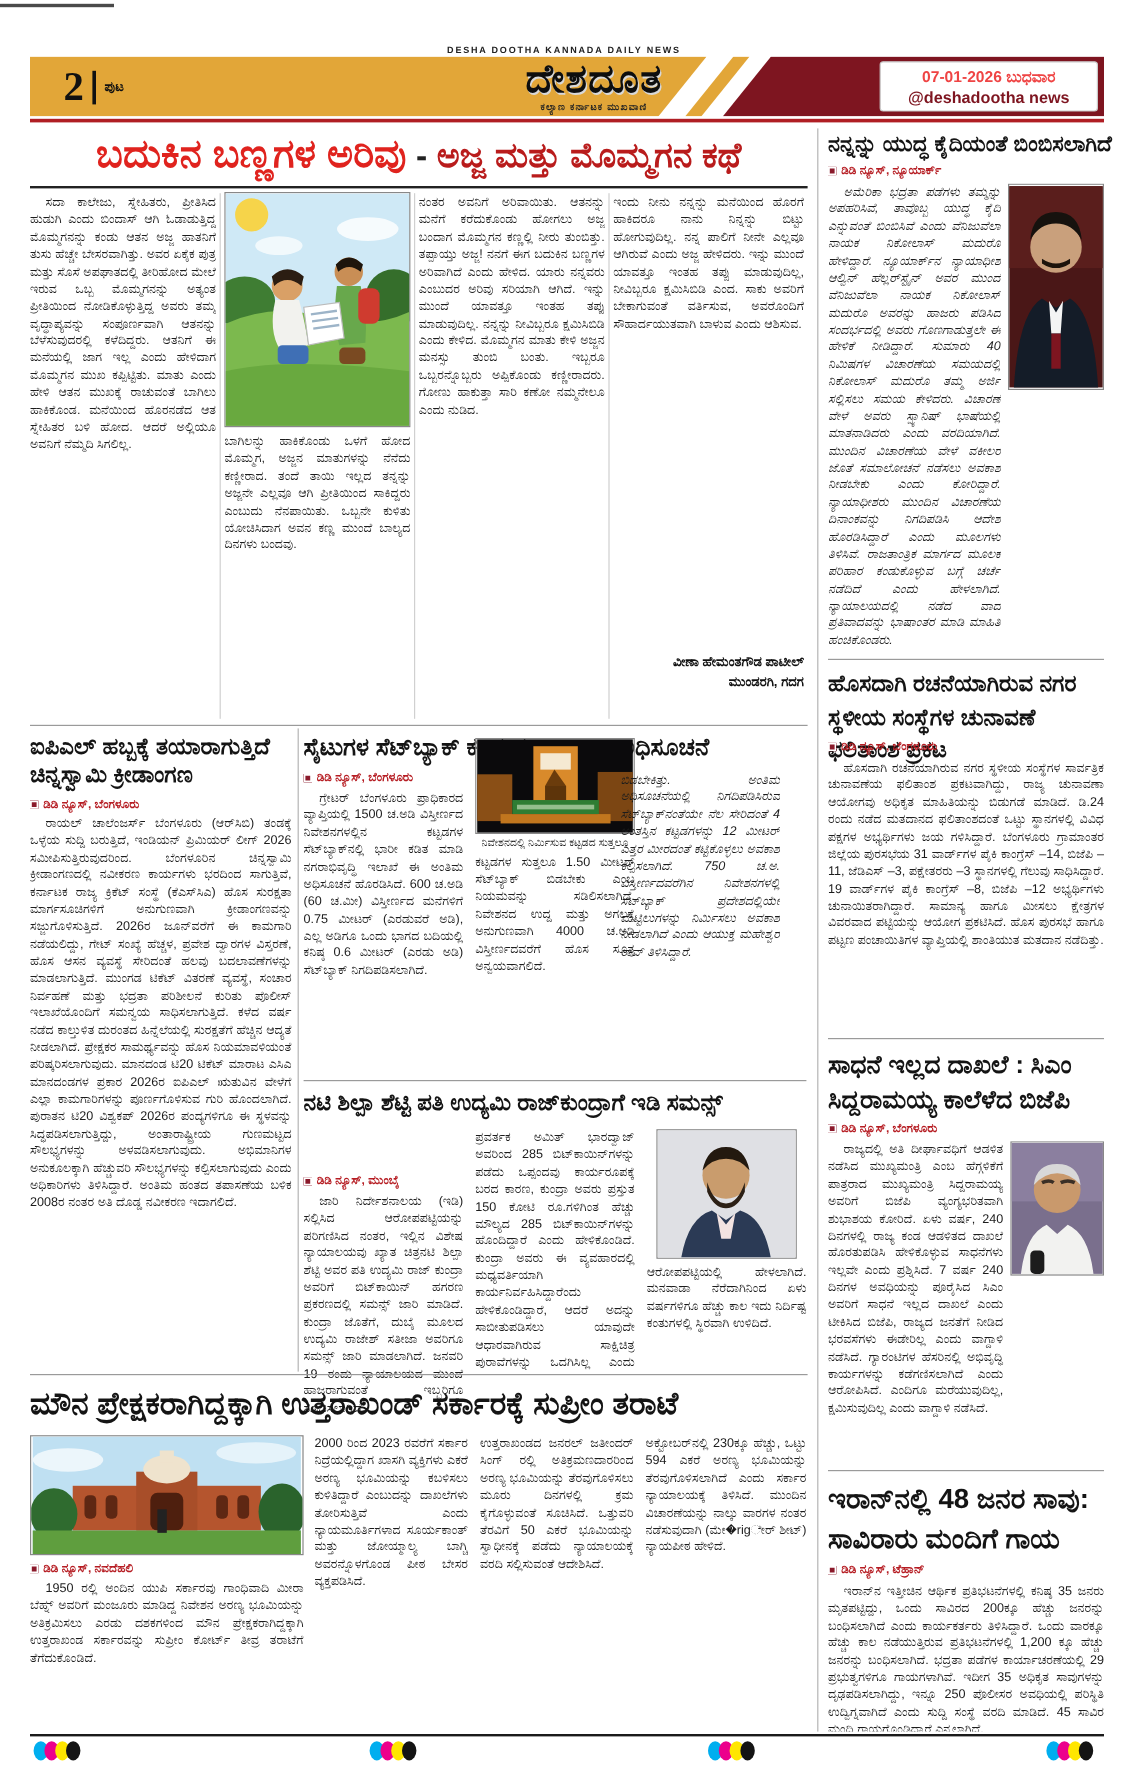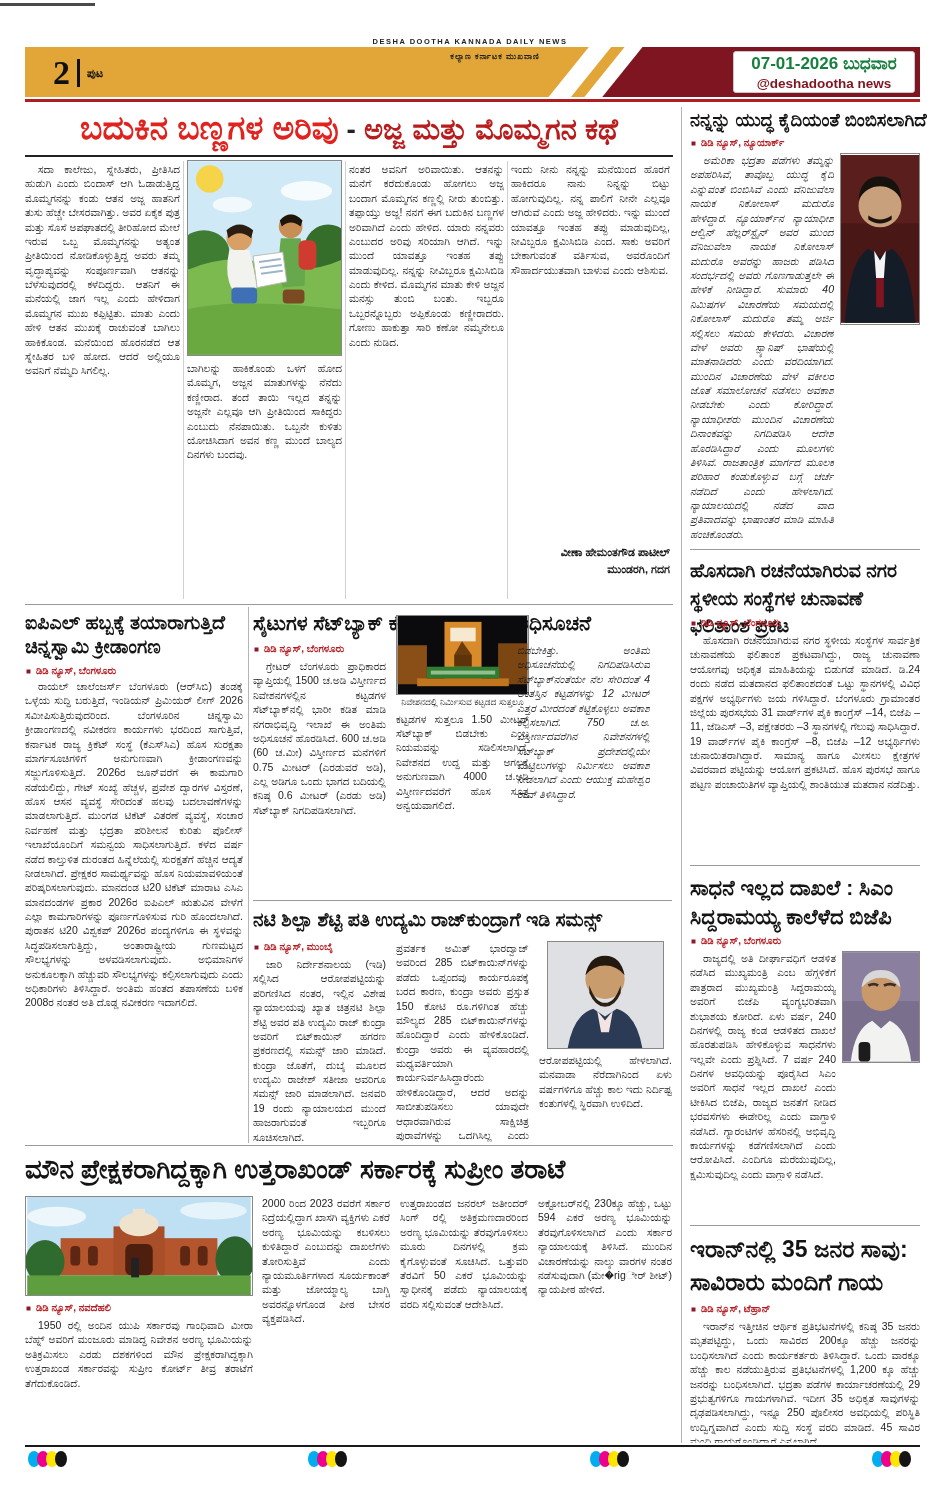--- a/index.html
+++ b/index.html
@@ -15,21 +15,21 @@
   .gold-stripe{position:absolute;inset:0;background:#E2A638;clip-path:polygon(65.5% 0,67% 0,62.5% 100%,61% 100%);}
   .maroon-band{position:absolute;inset:0;background:#7E1520;clip-path:polygon(69% 0,100% 0,100% 100%,64.5% 100%);}
   .pageno{display:flex;align-items:center;gap:7px;color:#111;}
   .pageno .num{font-family:"Liberation Serif",serif;font-size:34px;font-weight:bold;line-height:1;}
   .pageno .bar{width:3px;height:28px;background:#111;}
   .pageno .lbl{font-size:11px;font-weight:bold;}
   .logo-wrap{text-align:center;}
   .logo-main{font-size:33px;font-weight:bold;color:#0e0e0e;line-height:1;letter-spacing:1px;text-shadow:1px 1px 0 #d8d8d8;}
   .logo-tag{font-size:8px;font-weight:bold;color:#222;margin-top:3px;letter-spacing:1px;}
   .datebox{background:#fff;border:1px solid #c9c9c9;border-radius:3px;display:flex;flex-direction:column;justify-content:center;align-items:center;gap:2px;}
-  .datebox .d1{font-size:17px;font-weight:bold;color:#15803d;}
+  .datebox .d1{font-size:13px;font-weight:bold;color:#ef4444;}
   .datebox .d2{font-size:13.5px;font-weight:bold;color:#7E1520;}
 
   
   .red-rule{background:#B01E24;height:2.5px;}
   .blk-rule{background:#222;height:1.5px;}
   .gray-hrule{background:#9a9a9a;height:1px;}
   .gray-vrule{background:#b5b5b5;width:1px;}
   .col-vrule{background:#d0d0d0;width:1px;}
 
   
@@ -70,20 +70,21 @@
     <div class="gold-stripe"></div>
     <div class="maroon-band"></div>
 
     <div class="abs pageno" style="left:28px;top:9px;">
       <span class="num">2</span>
       <span class="bar"></span>
       <span class="lbl">ಪುಟ</span>
     </div>
 
     <div class="abs logo-wrap" style="left:330px;top:2px;width:280px;">
+      <div class="logo-main">ದೇಶದೂತ</div>
       <div class="logo-tag">ಕಲ್ಯಾಣ ಕರ್ನಾಟಕ ಮುಖವಾಣಿ</div>
     </div>
 
     <div class="abs datebox" style="left:708px;top:4px;width:182px;height:42px;">
       <span class="d1">07-01-2026  ಬುಧವಾರ</span>
       <span class="d2">@deshadootha news</span>
     </div>
   </div>
 
   <div class="abs red-rule" style="left:25px;top:96px;width:895px;"></div>
@@ -176,21 +177,21 @@
     <div class="caption">ನಿವೇಶನದಲ್ಲಿ ನಿರ್ಮಿಸುವ ಕಟ್ಟಡದ ಸುತ್ತಲೂ</div>
     <div class="body-txt" style="height:150px;margin-top:3px;">ಕಟ್ಟಡಗಳ ಸುತ್ತಲೂ 1.50 ಮೀಟರ್ ಸೆಟ್‌ಬ್ಯಾಕ್ ಬಿಡಬೇಕು ಎಂಬ ನಿಯಮವನ್ನು ಸಡಿಲಿಸಲಾಗಿದೆ. ನಿವೇಶನದ ಉದ್ದ ಮತ್ತು ಅಗಲಕ್ಕೆ ಅನುಗುಣವಾಗಿ 4000 ಚ.ಅಡಿ ವಿಸ್ತೀರ್ಣದವರೆಗೆ ಹೊಸ ಸೂತ್ರ ಅನ್ವಯವಾಗಲಿದೆ.</div>
   </div>
 
   <div class="abs body-txt" style="left:517px;top:640px;width:133px;height:250px;font-style:italic;">ಬಿಡಬೇಕಿತ್ತು. ಅಂತಿಮ ಅಧಿಸೂಚನೆಯಲ್ಲಿ ನಿಗದಿಪಡಿಸಿರುವ ಸೆಟ್‌ಬ್ಯಾಕ್‌ನಂತೆಯೇ ನೆಲ ಸೇರಿದಂತೆ 4 ಅಂತಸ್ತಿನ ಕಟ್ಟಡಗಳನ್ನು 12 ಮೀಟರ್ ಎತ್ತರ ಮೀರದಂತೆ ಕಟ್ಟಿಕೊಳ್ಳಲು ಅವಕಾಶ ಕಲ್ಪಿಸಲಾಗಿದೆ. 750 ಚ.ಅ. ವಿಸ್ತೀರ್ಣದವರೆಗಿನ ನಿವೇಶನಗಳಲ್ಲಿ ಸೆಟ್‌ಬ್ಯಾಕ್ ಪ್ರದೇಶದಲ್ಲಿಯೇ ಮೆಟ್ಟಿಲುಗಳನ್ನು ನಿರ್ಮಿಸಲು ಅವಕಾಶ ನೀಡಲಾಗಿದೆ ಎಂದು ಆಯುಕ್ತ ಮಹೇಶ್ವರ ರಾವ್ ತಿಳಿಸಿದ್ದಾರೆ.</div>
 
   <div class="abs gray-hrule" style="left:253px;top:897px;width:419px;"></div>
 
   <div class="abs hl hl-c" style="left:253px;top:905px;width:419px;font-size:19px;white-space:nowrap;">ನಟಿ ಶಿಲ್ಪಾ ಶೆಟ್ಟಿ ಪತಿ ಉದ್ಯಮಿ ರಾಜ್‌ಕುಂದ್ರಾಗೆ ಇಡಿ ಸಮನ್ಸ್</div>
 
-  <div class="abs" style="left:253px;top:938px;width:133px;">
+  <div class="abs" style="left:253px;top:976px;width:133px;">
     <div class="byline">
       <i class="sq"></i>
       <span>ಡಿಡಿ ನ್ಯೂಸ್, ಮುಂಬೈ</span>
     </div>
     <div class="body-txt indent" style="height:186px;margin-top:4px;">ಜಾರಿ ನಿರ್ದೇಶನಾಲಯ (ಇಡಿ) ಸಲ್ಲಿಸಿದ ಆರೋಪಪಟ್ಟಿಯನ್ನು ಪರಿಗಣಿಸಿದ ನಂತರ, ಇಲ್ಲಿನ ವಿಶೇಷ ನ್ಯಾಯಾಲಯವು ಖ್ಯಾತ ಚಿತ್ರನಟಿ ಶಿಲ್ಪಾ ಶೆಟ್ಟಿ ಅವರ ಪತಿ ಉದ್ಯಮಿ ರಾಜ್ ಕುಂದ್ರಾ ಅವರಿಗೆ ಬಿಟ್‌ಕಾಯಿನ್ ಹಗರಣ ಪ್ರಕರಣದಲ್ಲಿ ಸಮನ್ಸ್ ಜಾರಿ ಮಾಡಿದೆ. ಕುಂದ್ರಾ ಜೊತೆಗೆ, ದುಬೈ ಮೂಲದ ಉದ್ಯಮಿ ರಾಜೇಶ್ ಸತೀಜಾ ಅವರಿಗೂ ಸಮನ್ಸ್ ಜಾರಿ ಮಾಡಲಾಗಿದೆ. ಜನವರಿ 19 ರಂದು ನ್ಯಾಯಾಲಯದ ಮುಂದೆ ಹಾಜರಾಗುವಂತೆ ಇಬ್ಬರಿಗೂ ಸೂಚಿಸಲಾಗಿದೆ.</div>
   </div>
 
   <div class="abs body-txt" style="left:396px;top:938px;width:133px;height:202px;">ಪ್ರವರ್ತಕ ಅಮಿತ್ ಭಾರದ್ವಾಜ್ ಅವರಿಂದ 285 ಬಿಟ್‌ಕಾಯಿನ್‌ಗಳನ್ನು ಪಡೆದು ಒಪ್ಪಂದವು ಕಾರ್ಯರೂಪಕ್ಕೆ ಬರದ ಕಾರಣ, ಕುಂದ್ರಾ ಅವರು ಪ್ರಸ್ತುತ 150 ಕೋಟಿ ರೂ.ಗಳಿಗಿಂತ ಹೆಚ್ಚು ಮೌಲ್ಯದ 285 ಬಿಟ್‌ಕಾಯಿನ್‌ಗಳನ್ನು ಹೊಂದಿದ್ದಾರೆ ಎಂದು ಹೇಳಿಕೊಂಡಿದೆ. ಕುಂದ್ರಾ ಅವರು ಈ ವ್ಯವಹಾರದಲ್ಲಿ ಮಧ್ಯವರ್ತಿಯಾಗಿ ಕಾರ್ಯನಿರ್ವಹಿಸಿದ್ದಾರೆಂದು ಹೇಳಿಕೊಂಡಿದ್ದಾರೆ, ಆದರೆ ಅದನ್ನು ಸಾಬೀತುಪಡಿಸಲು ಯಾವುದೇ ಆಧಾರವಾಗಿರುವ ಸಾಕ್ಷಿಚಿತ್ರ ಪುರಾವೆಗಳನ್ನು ಒದಗಿಸಿಲ್ಲ ಎಂದು ಆರೋಪಪಟ್ಟಿಯಲ್ಲಿ ಹೇಳಲಾಗಿದೆ.</div>
 
   <div class="abs" style="left:539px;top:938px;width:133px;">
@@ -285,21 +286,21 @@
       <path d="M19 36 Q 21 18 39 18 Q 57 18 59 36 Q 50 26 39 26 Q 28 26 19 36 Z" fill="#d8d8d8"></path>
       <path d="M26 34 Q 32 31 36 34 M 42 34 Q 48 31 54 34" stroke="#3a2f26" stroke-width="3" fill="none"></path>
       <path d="M8 112 Q 12 78 30 70 L39 78 L48 70 Q 66 78 70 112 Z" fill="#f2f2f0"></path>
       <rect x="16" y="92" width="12" height="20" fill="#1c1c1c" rx="4"></rect>
     </svg>
     <div class="body-txt indent">ರಾಜ್ಯದಲ್ಲಿ ಅತಿ ದೀರ್ಘಾವಧಿಗೆ ಆಡಳಿತ ನಡೆಸಿದ ಮುಖ್ಯಮಂತ್ರಿ ಎಂಬ ಹೆಗ್ಗಳಿಕೆಗೆ ಪಾತ್ರರಾದ ಮುಖ್ಯಮಂತ್ರಿ ಸಿದ್ದರಾಮಯ್ಯ ಅವರಿಗೆ ಬಿಜೆಪಿ ವ್ಯಂಗ್ಯಭರಿತವಾಗಿ ಶುಭಾಶಯ ಕೋರಿದೆ. ಏಳು ವರ್ಷ, 240 ದಿನಗಳಲ್ಲಿ ರಾಜ್ಯ ಕಂಡ ಆಡಳಿತದ ದಾಖಲೆ ಹೊರತುಪಡಿಸಿ ಹೇಳಿಕೊಳ್ಳುವ ಸಾಧನೆಗಳು ಇಲ್ಲವೇ ಎಂದು ಪ್ರಶ್ನಿಸಿದೆ. 7 ವರ್ಷ 240 ದಿನಗಳ ಅವಧಿಯನ್ನು ಪೂರೈಸಿದ ಸಿಎಂ ಅವರಿಗೆ ಸಾಧನೆ ಇಲ್ಲದ ದಾಖಲೆ ಎಂದು ಟೀಕಿಸಿದ ಬಿಜೆಪಿ, ರಾಜ್ಯದ ಜನತೆಗೆ ನೀಡಿದ ಭರವಸೆಗಳು ಈಡೇರಿಲ್ಲ ಎಂದು ವಾಗ್ದಾಳಿ ನಡೆಸಿದೆ. ಗ್ಯಾರಂಟಿಗಳ ಹೆಸರಿನಲ್ಲಿ ಅಭಿವೃದ್ಧಿ ಕಾರ್ಯಗಳನ್ನು ಕಡೆಗಣಿಸಲಾಗಿದೆ ಎಂದು ಆರೋಪಿಸಿದೆ. ಎಂದಿಗೂ ಮರೆಯುವುದಿಲ್ಲ, ಕ್ಷಮಿಸುವುದಿಲ್ಲ ಎಂದು ವಾಗ್ದಾಳಿ ನಡೆಸಿದೆ.</div>
   </div>
 
   <div class="abs gray-hrule" style="left:690px;top:1222px;width:230px;"></div>
 
-  <div class="abs hl hl-c" style="left:690px;top:1230px;width:230px;font-size:23px;line-height:1.45;">ಇರಾನ್‌ನಲ್ಲಿ 35 ಜನರ ಸಾವು: ಸಾವಿರಾರು ಮಂದಿಗೆ ಗಾಯ</div>
+  <div class="abs hl hl-c" style="left:690px;top:1230px;width:230px;font-size:23px;line-height:1.45;">ಇರಾನ್‌ನಲ್ಲಿ 48 ಜನರ ಸಾವು: ಸಾವಿರಾರು ಮಂದಿಗೆ ಗಾಯ</div>
   <div class="abs byline" style="left:690px;top:1300px;">
     <i class="sq"></i>
     <span>ಡಿಡಿ ನ್ಯೂಸ್, ಟೆಹ್ರಾನ್</span>
   </div>
   <div class="abs body-txt indent" style="left:690px;top:1316px;width:230px;height:124px;">ಇರಾನ್‌ನ ಇತ್ತೀಚಿನ ಆರ್ಥಿಕ ಪ್ರತಿಭಟನೆಗಳಲ್ಲಿ ಕನಿಷ್ಠ 35 ಜನರು ಮೃತಪಟ್ಟಿದ್ದು, ಒಂದು ಸಾವಿರದ 200ಕ್ಕೂ ಹೆಚ್ಚು ಜನರನ್ನು ಬಂಧಿಸಲಾಗಿದೆ ಎಂದು ಕಾರ್ಯಕರ್ತರು ತಿಳಿಸಿದ್ದಾರೆ. ಒಂದು ವಾರಕ್ಕೂ ಹೆಚ್ಚು ಕಾಲ ನಡೆಯುತ್ತಿರುವ ಪ್ರತಿಭಟನೆಗಳಲ್ಲಿ 1,200 ಕ್ಕೂ ಹೆಚ್ಚು ಜನರನ್ನು ಬಂಧಿಸಲಾಗಿದೆ. ಭದ್ರತಾ ಪಡೆಗಳ ಕಾರ್ಯಾಚರಣೆಯಲ್ಲಿ 29 ಪ್ರಭುತ್ವಗಳಿಗೂ ಗಾಯಗಳಾಗಿವೆ. ಇದೀಗ 35 ಅಧಿಕೃತ ಸಾವುಗಳನ್ನು ದೃಢಪಡಿಸಲಾಗಿದ್ದು, ಇನ್ನೂ 250 ಪೊಲೀಸರ ಅವಧಿಯಲ್ಲಿ ಪರಿಸ್ಥಿತಿ ಉದ್ವಿಗ್ನವಾಗಿದೆ ಎಂದು ಸುದ್ದಿ ಸಂಸ್ಥೆ ವರದಿ ಮಾಡಿದೆ. 45 ಸಾವಿರ ಮಂದಿ ಗಾಯಗೊಂಡಿದ್ದಾರೆ ಎನ್ನಲಾಗಿದೆ.</div>
 
   <div class="abs" style="left:25px;top:1442px;width:895px;height:2px;background:#1a1a1a;"></div>
   <div class="abs cmyk" style="left:28px;top:1448px;">
       <i class="c"></i>
       <i class="m"></i>

